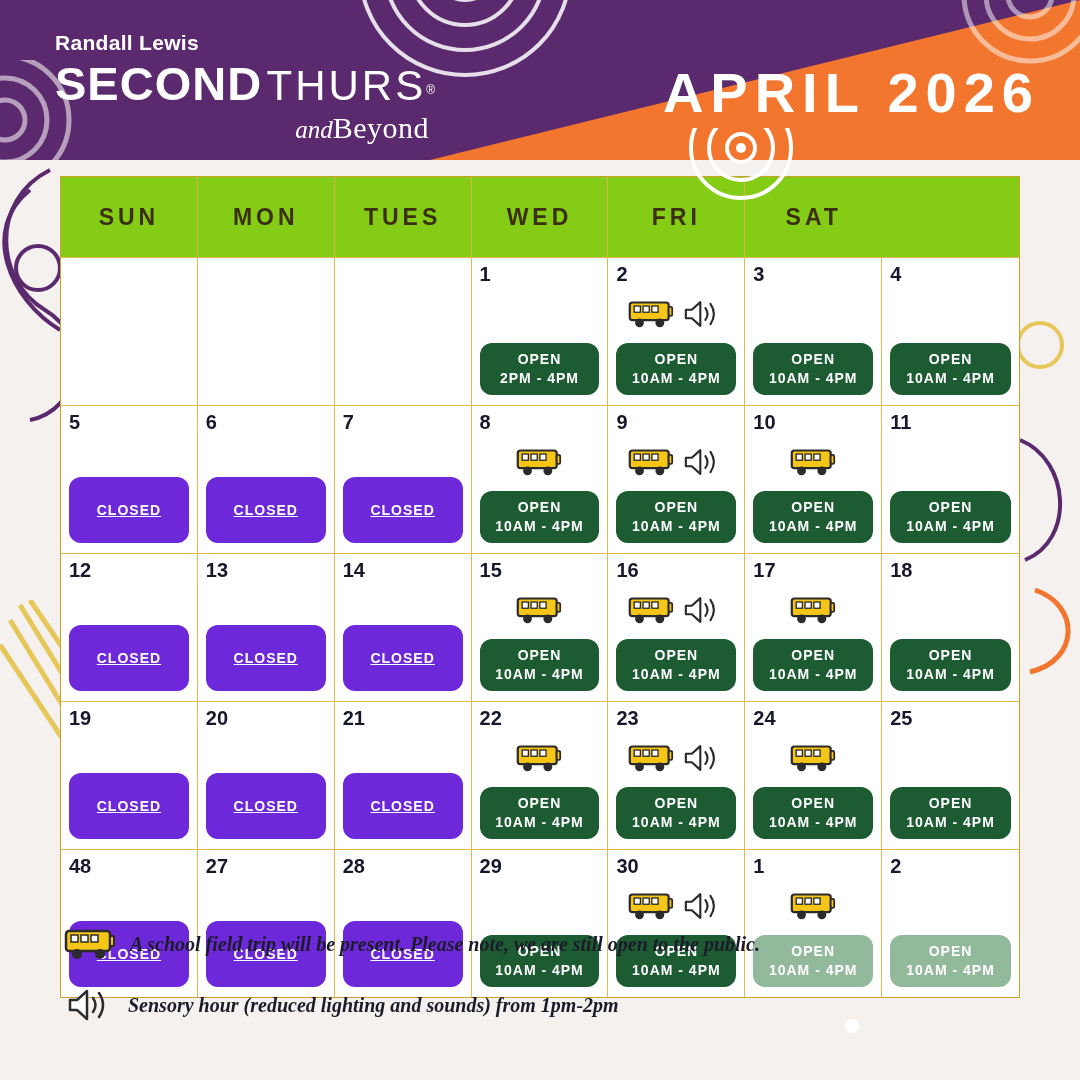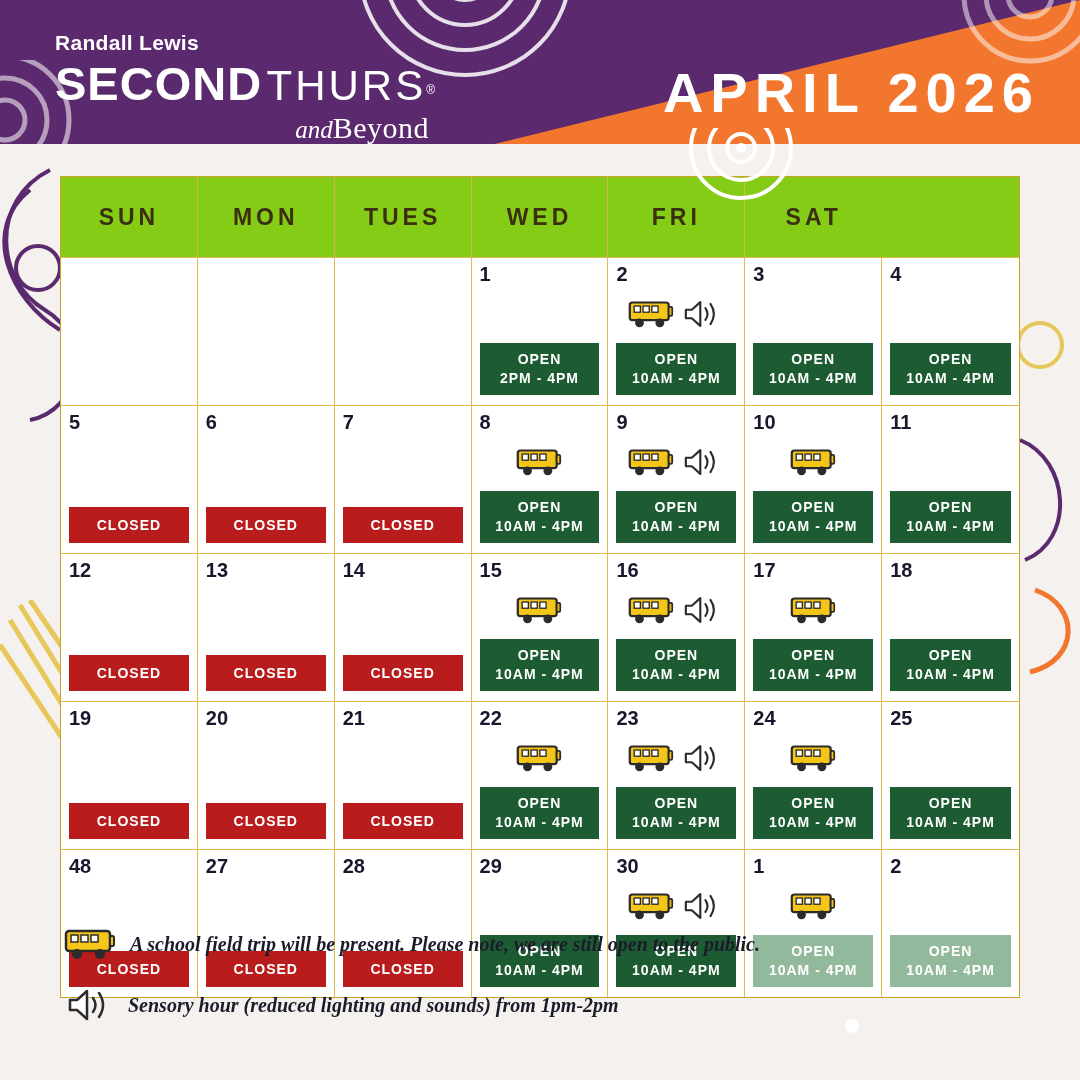--- a/index.html
+++ b/index.html
@@ -12,21 +12,21 @@
   #page {
     position: relative;
     width: 1080px; height: 1080px;
     background: #f4f1ee;
     overflow: hidden;
   }
 
   
   .header {
     position: absolute; top: 0; left: 0;
-    width: 1080px; height: 144px;
+    width: 1080px; height: 160px;
     background: #f2762e;
     overflow: hidden;
     padding-left: 12px;
   }
   .header-purple-wedge {
     position: absolute; top: 0; left: 0;
     width: 1080px; height: 160px;
     background: #5b2a6e;
     clip-path: polygon(0 0, 100% 0, 100% 0, 430px 160px, 0 160px);
   }
@@ -114,36 +114,37 @@
     line-height: 1;
   }
   .icons {
     position: absolute; left: 0; right: 0; top: 34px;
     height: 44px;
     display: flex; align-items: center; justify-content: center;
     gap: 6px;
   }
   .chip {
     position: absolute; left: 8px; right: 8px; bottom: 10px;
-    border-radius: 0;
+    border-radius: 12px;
     text-align: center;
     color: #ffffff;
     font-weight: bold;
     letter-spacing: 1px;
     padding: 7px 2px;
   }
   .chip.open {
     background: #1d5c32;
     font-size: 14px;
     line-height: 1.35;
   }
   .chip.closed {
-    background: #b91c1c;
+    background: #6d28d9;
     font-size: 14px;
-    padding: 10px 2px;
+    padding: 25px 2px;
+    text-decoration: underline;
   }
   .chip.next-month { background: #93b99c; }
   .chip .l1, .chip .l2 { display: block; }
 
   
   .legend {
     position: absolute; left: 64px; top: 925px; width: 900px;
     z-index: 3;
   }
   .legend-row {

